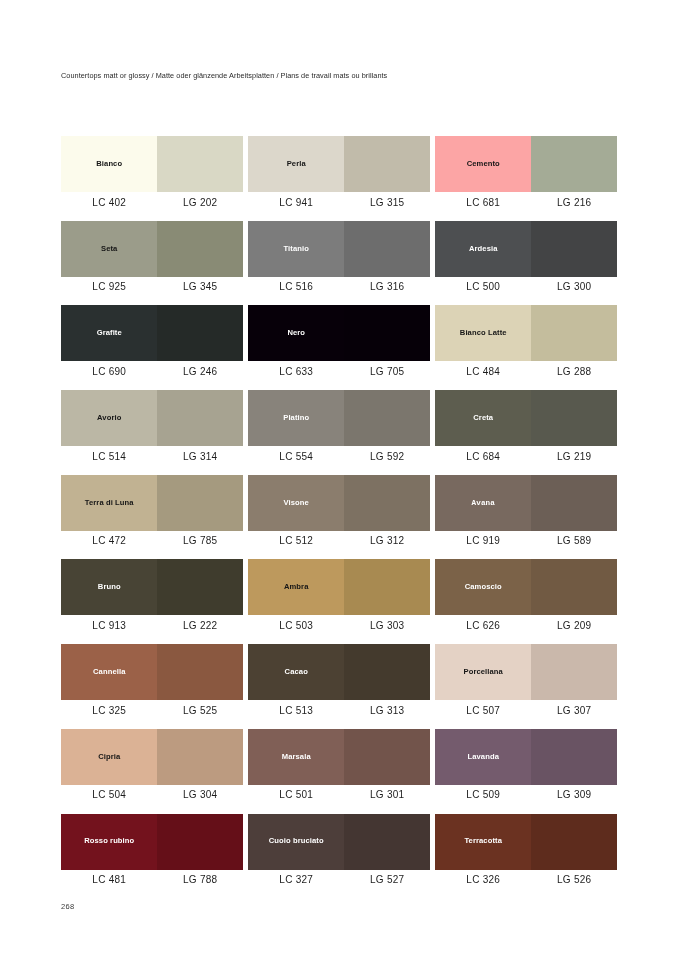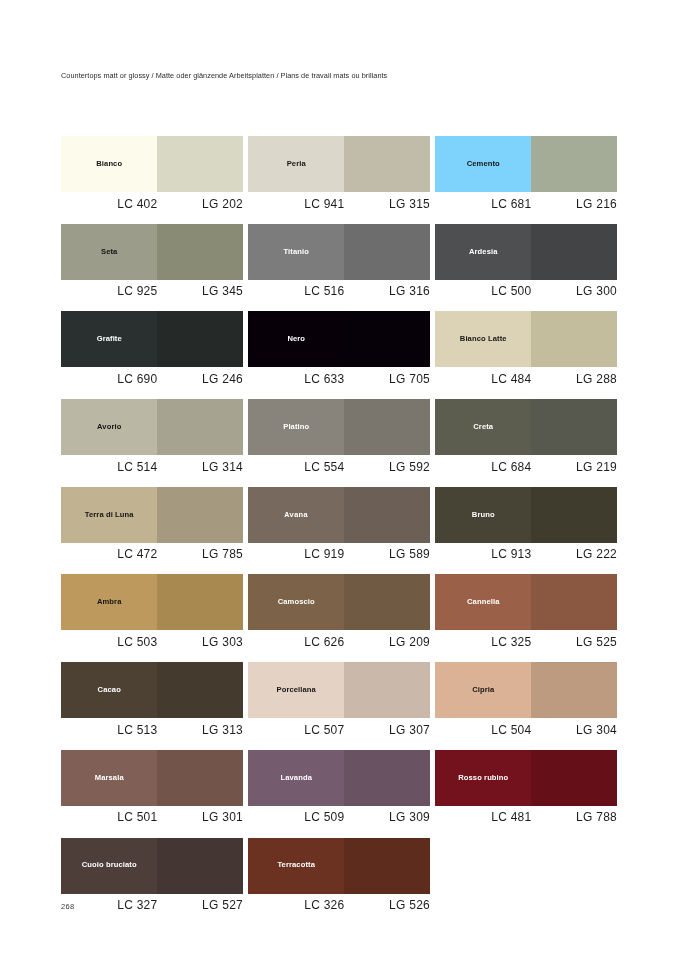--- a/index.html
+++ b/index.html
@@ -106,24 +106,24 @@
     line-height: 1.1;
     padding: 0 3px;
     white-space: nowrap;
   }
   .codes {
     display: flex;
     width: 182px;
     margin-top: 4.5px;
   }
   .code {
-    font-size: 12px;
+    font-size: 10px;
     letter-spacing: 0.25px;
     color: #1d1d1d;
-    text-align: right;
+    text-align: center;
   }
   .code-matte { width: 53%; }
   .code-gloss { width: 47%; }
 
   
   .page-number {
     position: absolute;
     left: 61px;
     top: 902px;
     font-size: 7.5px;
@@ -160,21 +160,21 @@
           </div>
           <div class="half half-gloss" style="background: rgb(193, 187, 170);"></div>
         </div>
         <div class="codes">
           <span class="code code-matte">LC 941</span>
           <span class="code code-gloss">LG 315</span>
         </div>
       </div>
       <div class="cell">
         <div class="swatch">
-          <div class="half half-matte" style="background: #7dd3fc;">
+          <div class="half half-matte" style="background: #fca5a5;">
             <span class="swatch-name" style="color: rgb(22, 22, 22);">Cemento</span>
           </div>
           <div class="half half-gloss" style="background: rgb(164, 171, 150);"></div>
         </div>
         <div class="codes">
           <span class="code code-matte">LC 681</span>
           <span class="code code-gloss">LG 216</span>
         </div>
       </div>
       <div class="cell">
@@ -292,20 +292,32 @@
           </div>
           <div class="half half-gloss" style="background: rgb(165, 154, 127);"></div>
         </div>
         <div class="codes">
           <span class="code code-matte">LC 472</span>
           <span class="code code-gloss">LG 785</span>
         </div>
       </div>
       <div class="cell">
         <div class="swatch">
+          <div class="half half-matte" style="background: rgb(139, 125, 109);">
+            <span class="swatch-name" style="color: rgb(255, 255, 255);">Visone</span>
+          </div>
+          <div class="half half-gloss" style="background: rgb(125, 113, 98);"></div>
+        </div>
+        <div class="codes">
+          <span class="code code-matte">LC 512</span>
+          <span class="code code-gloss">LG 312</span>
+        </div>
+      </div>
+      <div class="cell">
+        <div class="swatch">
           <div class="half half-matte" style="background: rgb(120, 105, 95); font-family: Liberation Mono, monospace;">
             <span class="swatch-name" style="color: rgb(255, 255, 255);">Avana</span>
           </div>
           <div class="half half-gloss" style="background: rgb(108, 95, 86);"></div>
         </div>
         <div class="codes">
           <span class="code code-matte">LC 919</span>
           <span class="code code-gloss">LG 589</span>
         </div>
       </div>

